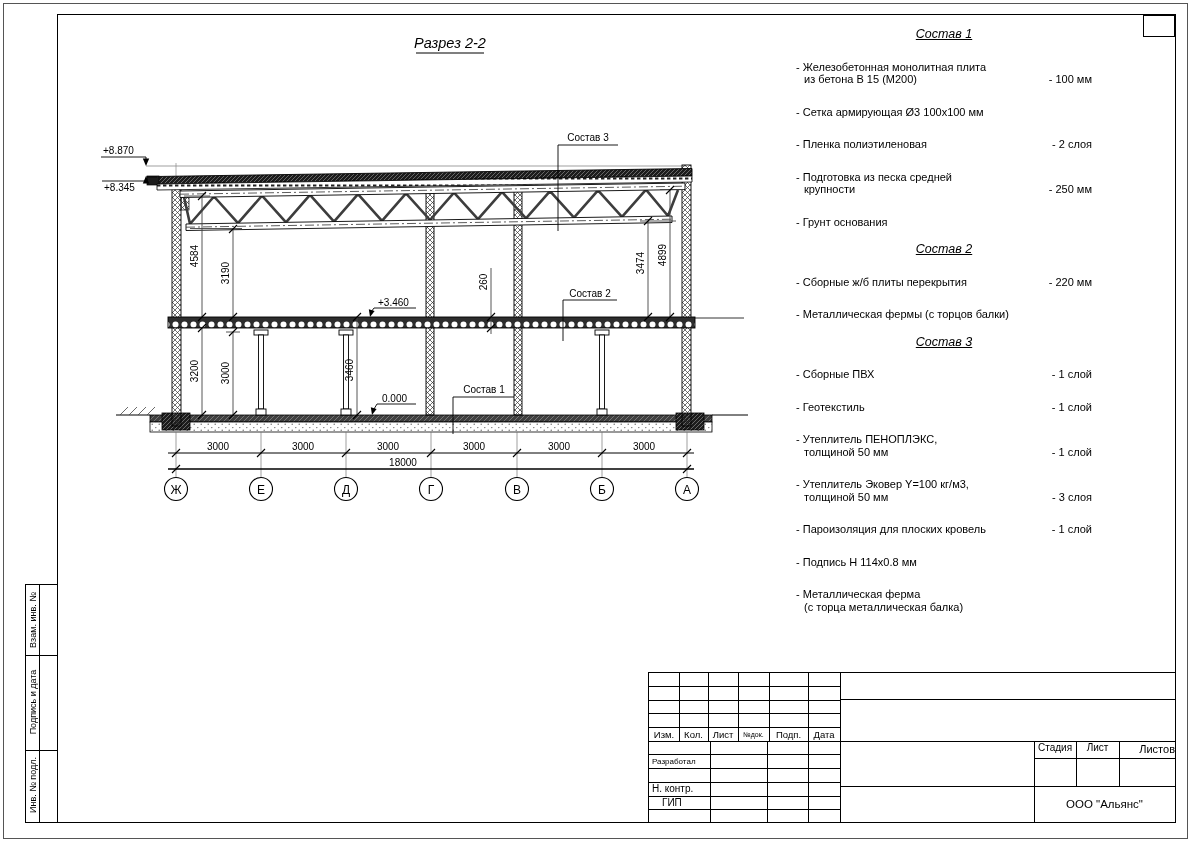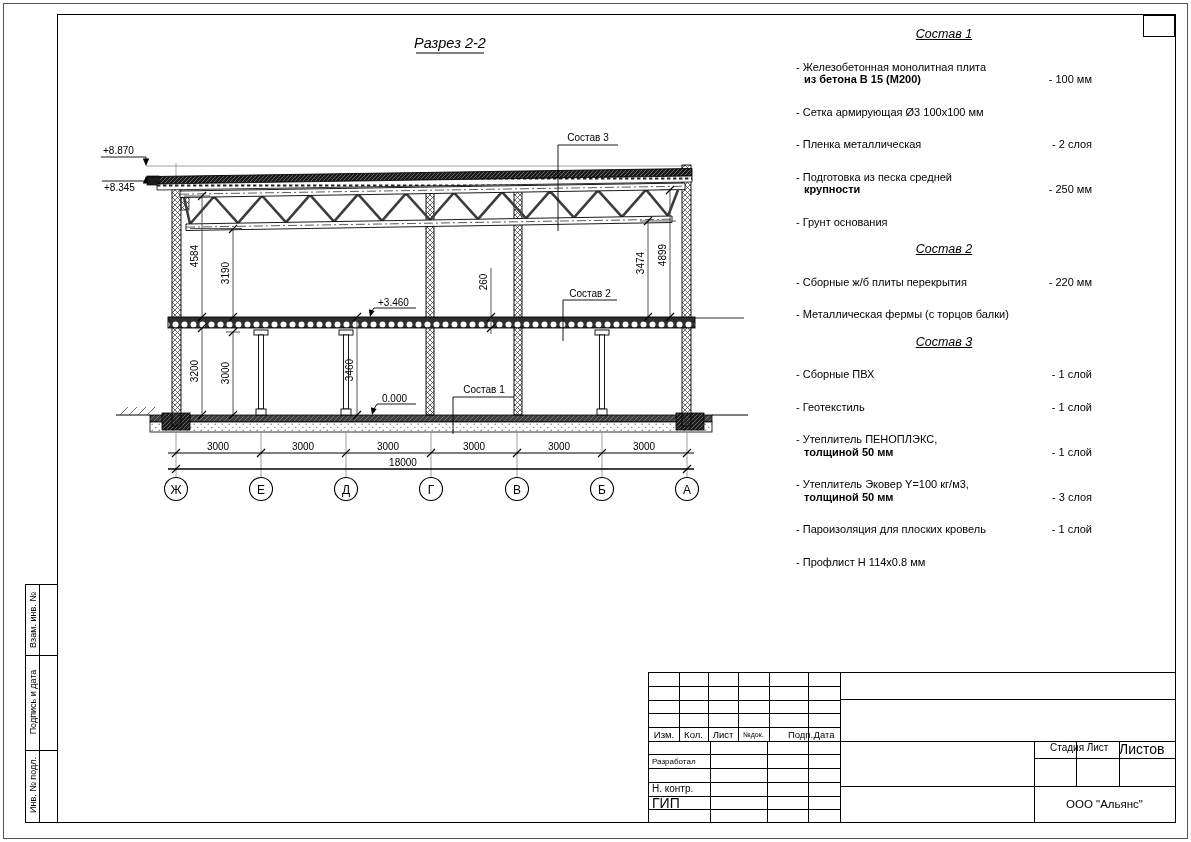--- a/index.html
+++ b/index.html
@@ -10,21 +10,21 @@
   .vl{position:absolute;width:1px;background:#000;}
   .cellLabel{position:absolute;font-size:8.5px;line-height:10px;}
   .hdrLabel{position:absolute;top:55px;height:13px;line-height:13px;text-align:center;font-size:9.5px;}
   .vtext{position:absolute;transform:translate(-50%,-50%) rotate(-90deg);white-space:nowrap;font-size:9px;}
   
   #specs{position:absolute;left:796px;top:28px;width:296px;font-size:11px;line-height:12.5px;}
   .spec-title{text-align:center;font-style:italic;font-size:12.5px;text-decoration:underline;margin:15px 0 9px 0;}
   .spec-title.first{margin-top:0;}
   .spec-item{display:flex;justify-content:space-between;align-items:flex-end;margin-top:20px;}
   .spec-val{white-space:nowrap;padding-left:6px;}
-  .l2{padding-left:8px;font-weight:bold;}
+  .l2{padding-left:8px;}
   svg text{font-family:"Liberation Sans",sans-serif;fill:#000;}
   .dimtxt{font-size:10px;}
   .axtxt{font-size:12px;}
   .eltxt{font-size:10px;}
   .ldrtxt{font-size:10px;}
   .ttl{font-size:14.5px;font-style:italic;}
 </style>
 </head>
 <body>
 
@@ -70,30 +70,30 @@
     <div class="vl" style="left:118px;top:68px;height:81px;"></div>
     <div class="vl" style="left:159px;top:68px;height:81px;"></div>
     <div class="vl" style="left:385px;top:68px;height:81px;"></div>
     <div class="vl" style="left:427px;top:68px;height:45px;"></div>
     <div class="vl" style="left:470px;top:68px;height:45px;"></div>
 
     <div class="hdrLabel" style="left:0;width:30px;">Изм.</div>
     <div class="hdrLabel" style="left:30px;width:29px;">Кол.</div>
     <div class="hdrLabel" style="left:59px;width:30px;">Лист</div>
     <div class="hdrLabel" style="left:89px;width:31px;font-size:7px;">№док.</div>
-    <div class="hdrLabel" style="left:120px;width:39px;padding-left:12px;">Подп.</div>
+    <div class="hdrLabel" style="left:120px;width:39px;">Подп.</div>
     <div class="hdrLabel" style="left:159px;width:32px;">Дата</div>
 
     <div class="cellLabel" style="left:3px;top:84px;font-size:8px;">Разработал</div>
     <div class="cellLabel" style="left:3px;top:111px;font-size:10px;">Н. контр.</div>
-    <div class="cellLabel" style="left:3px;top:125px;font-size:14px;">ГИП</div>
-
-    <div class="cellLabel" style="left:385px;top:70px;width:42px;text-align:center;font-size:10px;padding-left:12px;">Стадия</div>
+    <div class="cellLabel" style="left:13px;top:125px;font-size:10px;">ГИП</div>
+
+    <div class="cellLabel" style="left:385px;top:70px;width:42px;text-align:center;font-size:10px;">Стадия</div>
     <div class="cellLabel" style="left:427px;top:70px;width:43px;text-align:center;font-size:10px;">Лист</div>
-    <div class="cellLabel" style="left:470px;top:71px;width:56px;text-align:left;font-size:14px;">Листов</div>
+    <div class="cellLabel" style="left:470px;top:71px;width:56px;text-align:right;font-size:11px;">Листов</div>
 
     <div class="cellLabel" style="left:385px;top:113px;width:141px;height:36px;line-height:36px;text-align:center;font-size:11.5px;">ООО "Альянс"</div>
   </div>
 
   <div id="specs">
     <div class="spec-title first">Состав 1</div>
     <div class="spec-item">
       <div>
           <div>- Железобетонная  монолитная плита</div>
           <div class="l2">из бетона В 15 (М200)</div>
@@ -101,21 +101,21 @@
       <div class="spec-val">- 100 мм</div>
     </div>
     <div class="spec-item">
       <div>
           <div>- Сетка армирующая Ø3 100х100 мм</div>
         </div>
       <div class="spec-val"></div>
     </div>
     <div class="spec-item">
       <div>
-          <div>- Пленка металлическая</div>
+          <div>- Пленка полиэтиленовая</div>
         </div>
       <div class="spec-val">- 2 слоя</div>
     </div>
     <div class="spec-item">
       <div>
           <div>- Подготовка из песка средней</div>
           <div class="l2">крупности</div>
         </div>
       <div class="spec-val">- 250 мм</div>
     </div>
@@ -168,21 +168,28 @@
       <div class="spec-val">- 3 слоя</div>
     </div>
     <div class="spec-item">
       <div>
           <div>- Пароизоляция для плоских кровель</div>
         </div>
       <div class="spec-val">- 1 слой</div>
     </div>
     <div class="spec-item">
       <div>
-          <div>- Профлист Н 114х0.8 мм</div>
+          <div>- Подпись Н 114х0.8 мм</div>
+        </div>
+      <div class="spec-val"></div>
+    </div>
+    <div class="spec-item">
+      <div>
+          <div>- Металлическая ферма</div>
+          <div class="l2">(с торца металлическая балка)</div>
         </div>
       <div class="spec-val"></div>
     </div>
   </div>
 
   <svg class="abs" style="left:0;top:0;" width="780" height="530" viewBox="0 0 780 530">
     <defs>
       <pattern id="xh" width="5" height="5" patternUnits="userSpaceOnUse">
         <path d="M0 5L5 0M0 0L5 5" stroke="#333" stroke-width="0.7"></path>
       </pattern>

